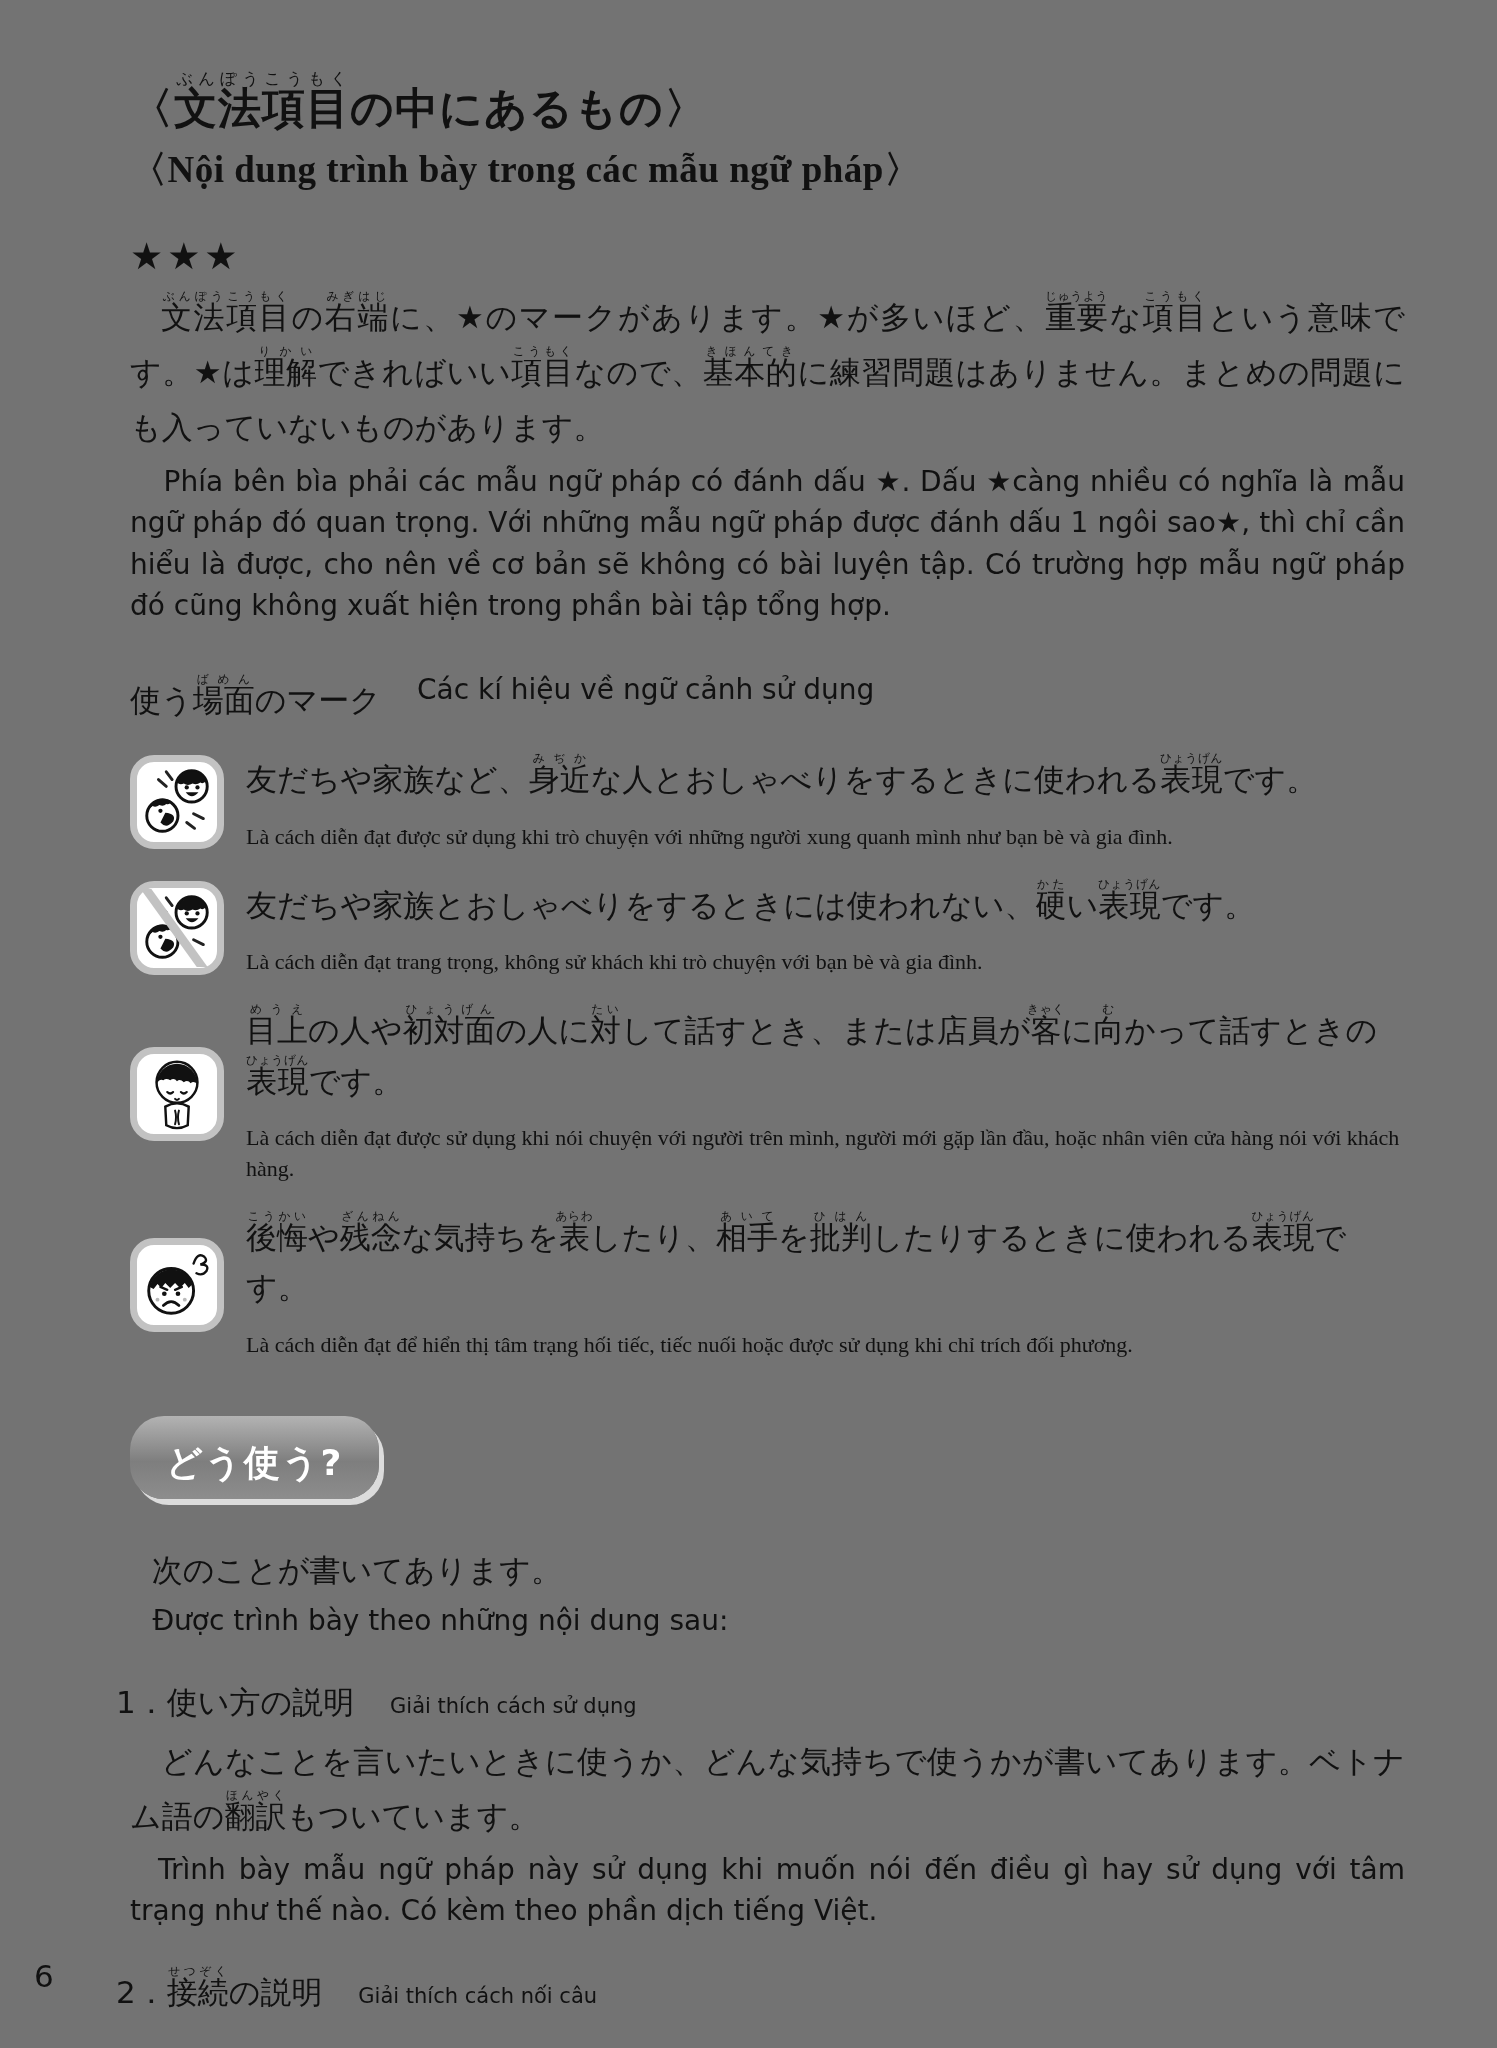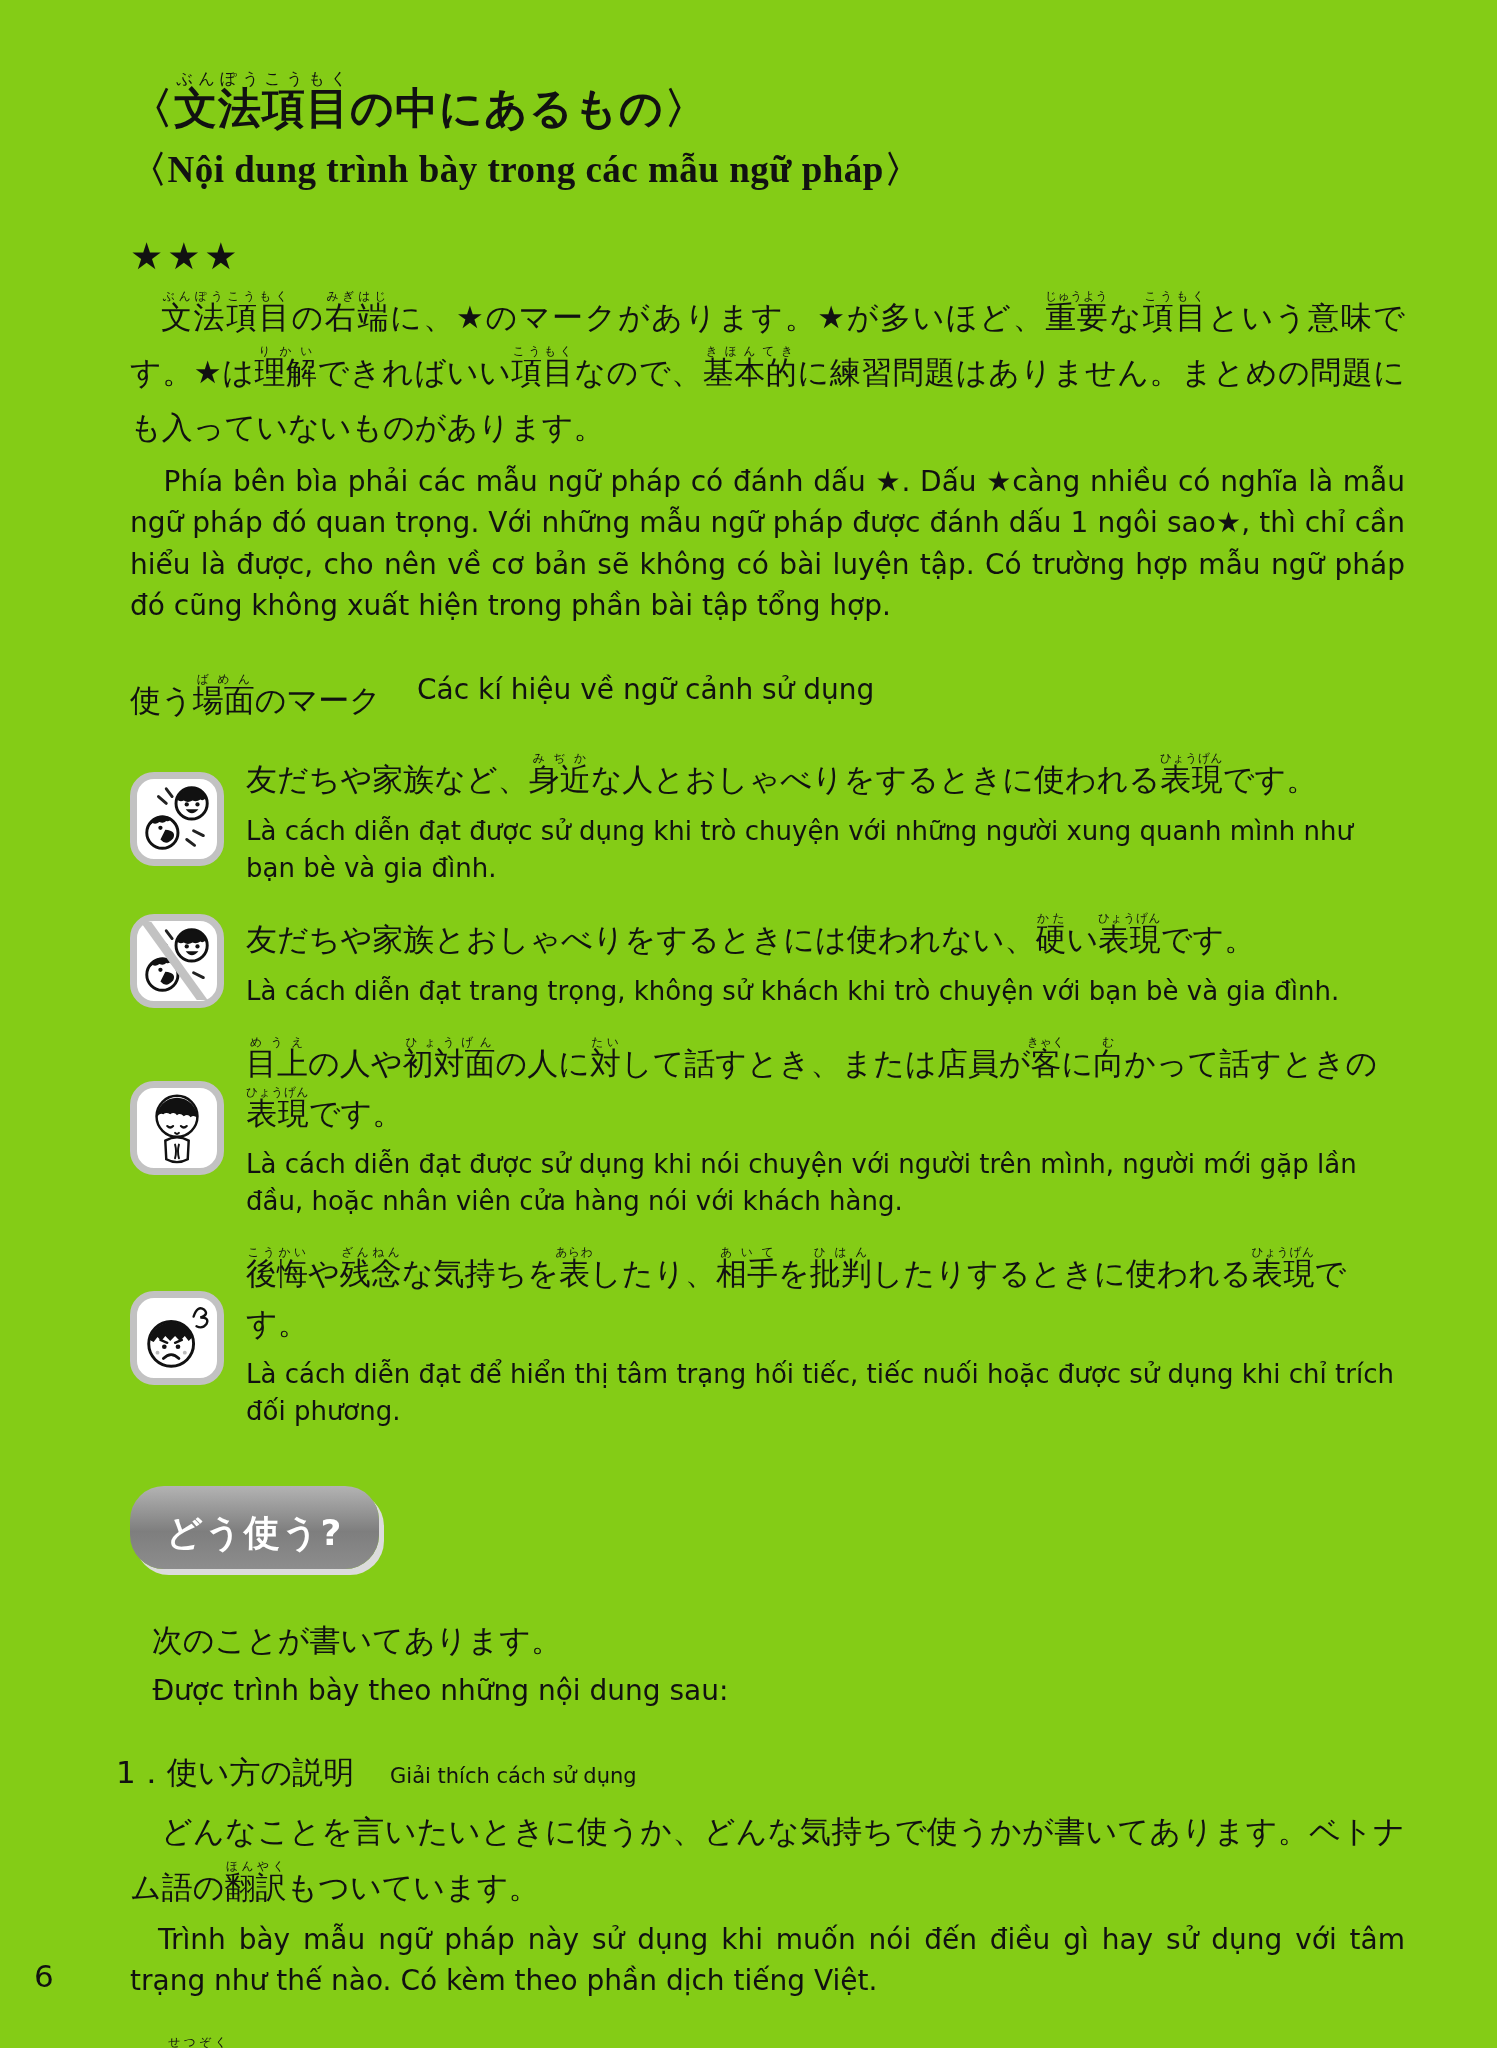--- a/index.html
+++ b/index.html
@@ -1,18 +1,18 @@
 <!DOCTYPE html>
 <html><head>
 <meta charset="utf-8">
 <style>
   * { margin:0; padding:0; box-sizing:border-box; }
   html,body { background:#ffffff; }
   body { font-family:"DejaVu Sans","Liberation Sans",sans-serif; color:#111; }
-  .page { position:relative; width:1497px; height:2048px; background:#84cc16; overflow:hidden; }
+  .page { position:relative; width:1497px; height:2048px; background:#737373; overflow:hidden; }
   .content { padding:70px 92px 0 130px; }
 
   ruby { ruby-position: over; }
   rt { font-size:0.38em; font-weight:normal; letter-spacing:0.05em; }
 
   .title-jp { font-size:43px; font-weight:bold; line-height:1.5; letter-spacing:1px; }
   .title-vn { font-size:37px; font-weight:bold; margin-top:4px; letter-spacing:0.5px;font-family:Liberation Serif, serif; }
 
   .stars { font-size:37px; margin-top:40px; letter-spacing:4px; }
 
@@ -24,21 +24,21 @@
   .scene-heading { margin-top:46px; display:flex; align-items:flex-start; gap:36px; }
   .sh-jp { font-size:31px; line-height:1.7; }
   .sh-vn { font-size:28px; }
 
   .scene-item { display:flex; gap:22px; margin-top:26px; align-items:center; }
   .scene-icon { width:94px; height:94px; border:7px solid #c2c2c2; border-radius:24px;
                 background:#fff; flex-shrink:0; display:flex; align-items:center; justify-content:center; }
   .scene-icon svg { display:block; }
   .scene-text { flex:1; }
   .scene-text .jp { line-height:1.62; }
-  .scene-text .vn { font-size:26px; line-height:1.42; margin-top:8px; }
+  .scene-text .vn { font-size:22px; line-height:1.42; margin-top:16px;font-family:Liberation Serif, serif; }
 
   .badge-row { margin-top:56px; }
   .badge { display:inline-block; padding:23px 36px 11px 36px; border-radius:34px;
            background:linear-gradient(180deg,#b3b3b3 0%,#7e7e7e 55%,#8d8d8d 100%);
            color:#fff; font-weight:bold; font-size:36px; letter-spacing:2px;
            box-shadow:5px 6px 0 #dcdcdc; }
 
   .intro-jp { margin-top:44px; text-indent:0.7em; }
   .intro-vn { text-indent:0.8em; margin-top:2px; }
 

